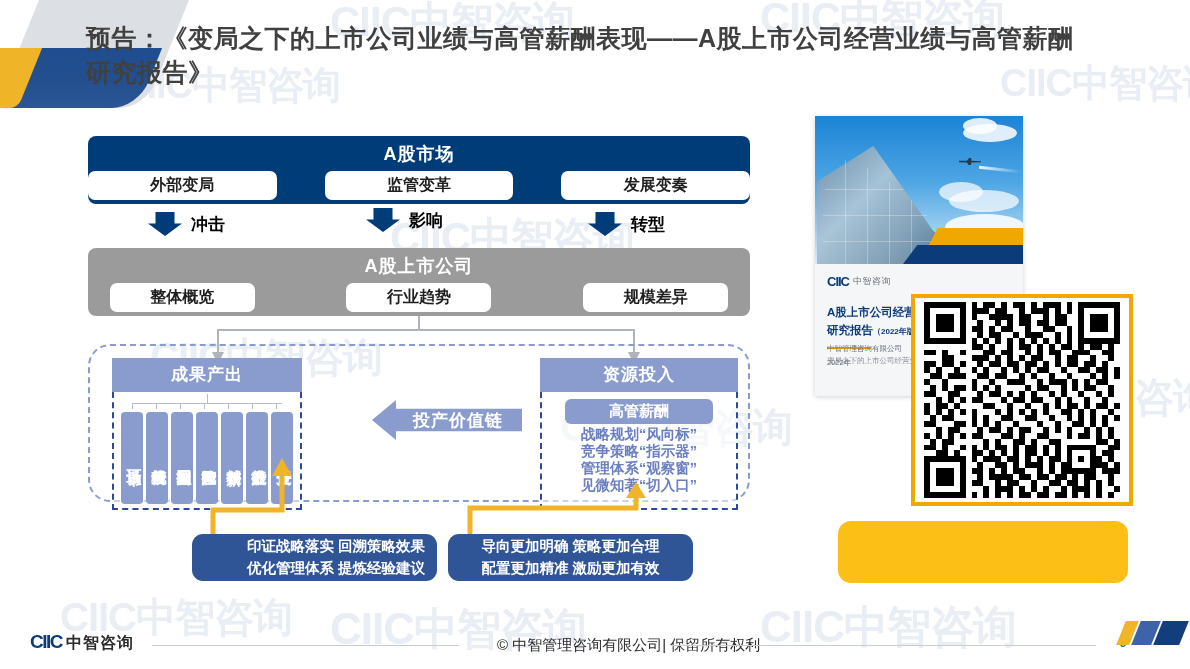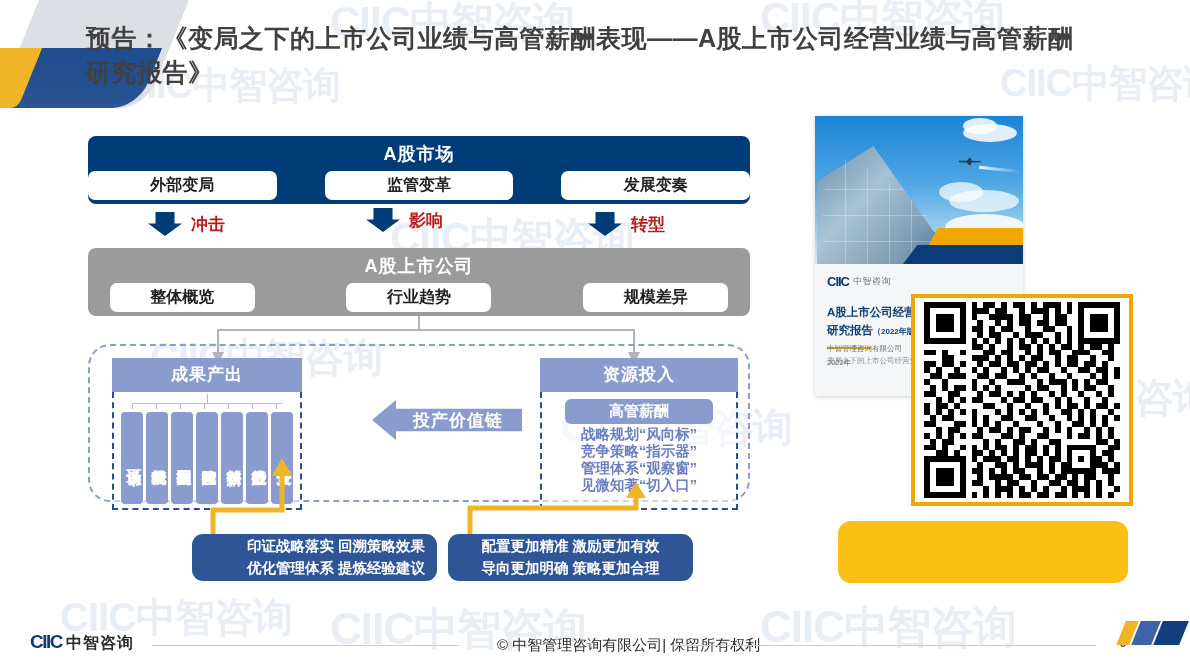--- a/index.html
+++ b/index.html
@@ -82,21 +82,21 @@
 
   #band-market { left: 88px; top: 136px; width: 662px; height: 68px; background: #003c78; }
   #band-market .chip { width: 192px; }
 
   #band-listed { left: 88px; top: 248px; width: 662px; height: 68px; background: #9b9b9b; }
   #band-listed .chip { width: 145px; }
 
   
   .arrow-row { position: absolute; left: 88px; top: 208px; width: 662px; height: 38px; }
   .arw { position: absolute; display: flex; align-items: center; gap: 9px; }
-  .arw .lbl { font-weight: 700; font-size: 17px; color: #b91c1c; }
+  .arw .lbl { font-weight: 700; font-size: 17px; color: #000000; }
   .dn-arrow {
     width: 34px; height: 24px;
     background: #003c78;
     clip-path: polygon(22% 0, 78% 0, 78% 48%, 100% 48%, 50% 100%, 0 48%, 22% 48%);
   }
 
   
   #connectors { position: absolute; left: 0; top: 0; width: 790px; height: 669px; }
 
   
@@ -372,22 +372,22 @@
       </g>
       <polygon points="272,476 292,476 282,458" fill="#f0b429"></polygon>
       <polygon points="626,498 646,498 636,482" fill="#f0b429"></polygon>
     </svg>
 
     <div class="bluebox" id="bb-left">
       <div>印证战略落实  回溯策略效果</div>
       <div>优化管理体系  提炼经验建议</div>
     </div>
     <div class="bluebox" id="bb-right">
+      <div>导向更加明确  策略更加合理</div>
       <div>配置更加精准  激励更加有效</div>
-      <div>导向更加明确  策略更加合理</div>
     </div>
   </div>
 
   <div id="cover">
     <div id="cover-photo">
       <div class="cloud" style="right:6px;top:8px;width:54px;height:18px;"></div>
       <div class="cloud" style="right:26px;top:2px;width:34px;height:16px;"></div>
       <div class="cloud" style="right:4px;top:74px;width:70px;height:22px;opacity:.7;"></div>
       <div class="cloud" style="right:40px;top:66px;width:44px;height:20px;opacity:.7;"></div>
       <div class="cloud" style="left:130px;top:98px;width:80px;height:26px;opacity:.85;"></div>

